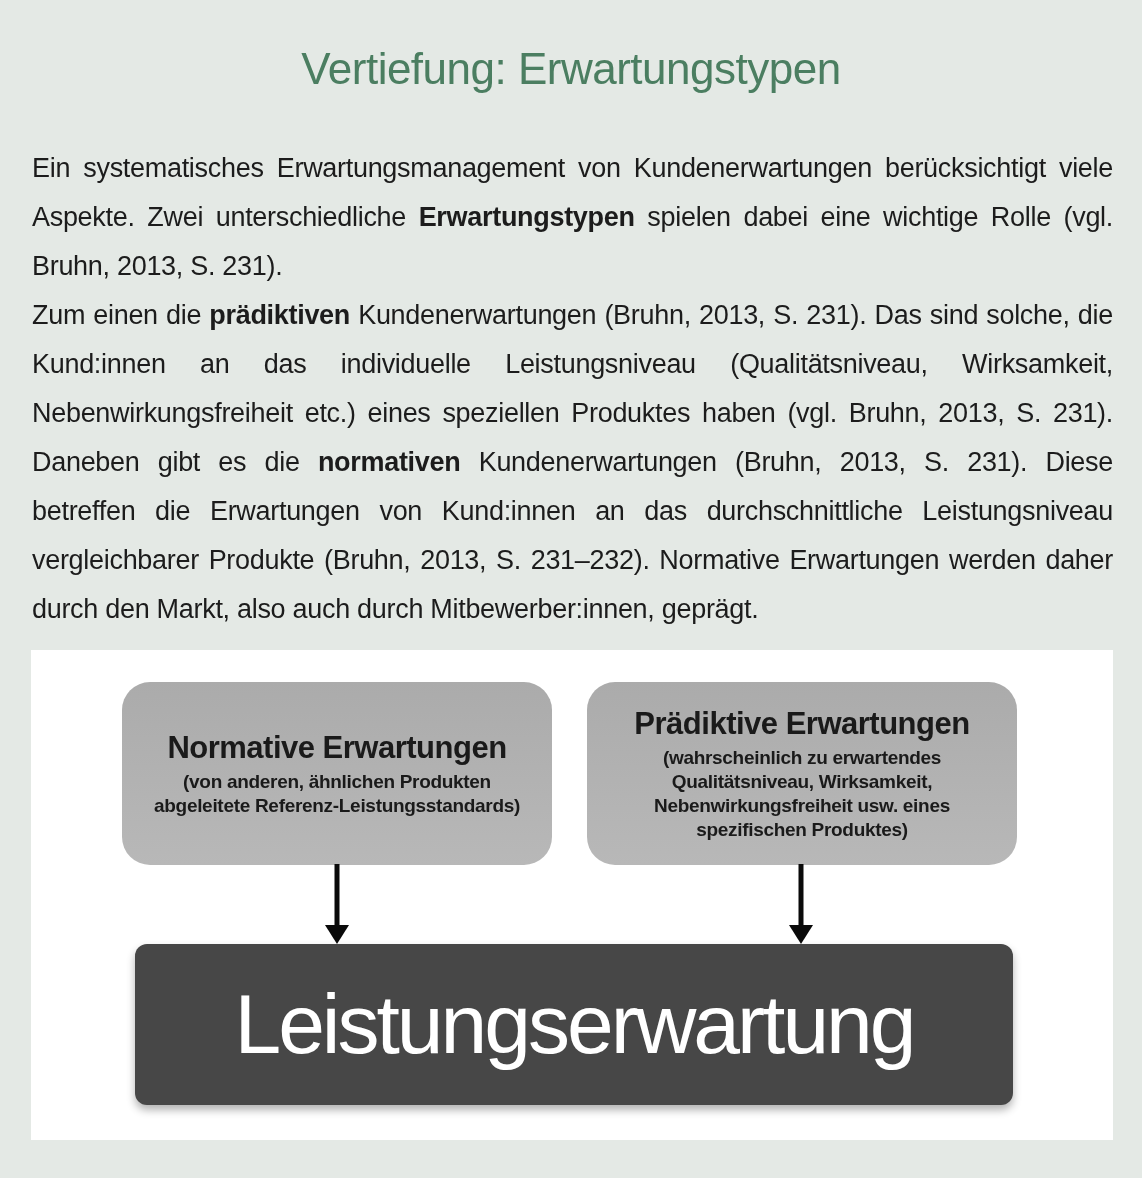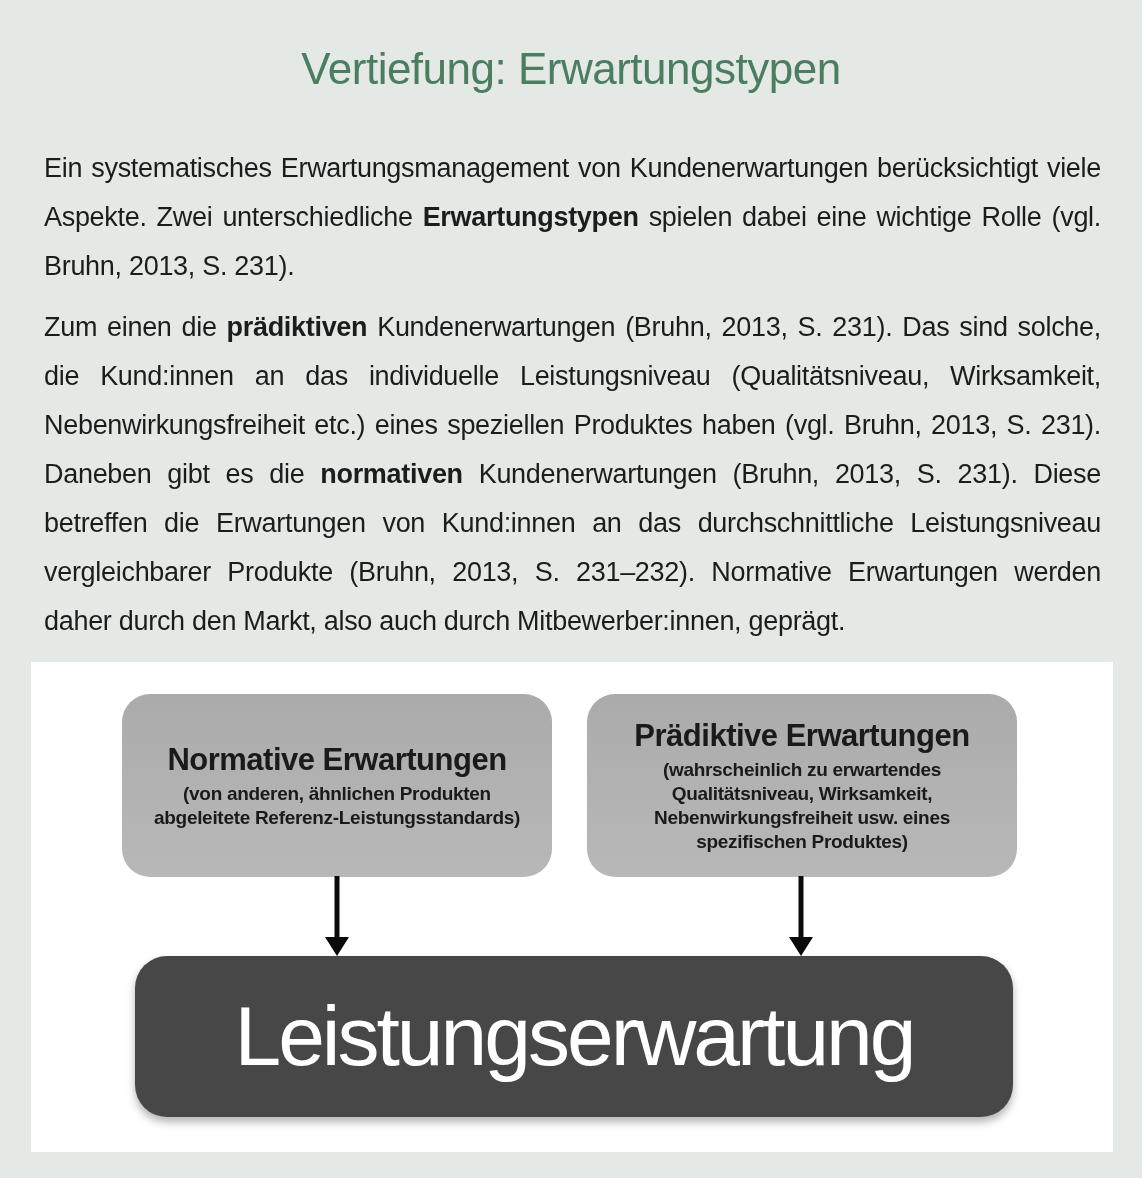--- a/index.html
+++ b/index.html
@@ -30,21 +30,21 @@
     letter-spacing:-0.5px;
     color:var(--title-green);
   }
   .article{
     margin:50px 29px 0 32px;
     font-size:27px;
     line-height:49px;
     letter-spacing:-0.3px;
     text-align:justify;
   }
-  .article p{margin:12px;}
+  .article p{margin:0;}
   .article .bold{font-weight:700;}
   .figure-panel{
     position:relative;
     margin:16px 29px 0 31px;
     width:1082px;height:490px;
     background:var(--panel-bg);
   }
   .gray-box{
     position:absolute;
     top:32px;width:430px;height:183px;
@@ -73,21 +73,21 @@
   .arrow .head{
     position:absolute;left:50%;transform:translateX(-50%);
     top:61px;width:0;height:0;
     border-left:12px solid transparent;
     border-right:12px solid transparent;
     border-top:19px solid var(--arrow);
   }
   .dark-box{
     position:absolute;left:104px;top:294px;width:878px;height:161px;
     background:var(--dark-box);
-    border-radius:32px;
+    border-radius:12px;
     box-shadow:0 5px 9px rgba(0,0,0,0.30);
     display:flex;align-items:center;justify-content:center;
   }
   .dark-box .dark-box-label{
     color:var(--dark-box-text);
     font-size:84px;
     font-weight:400;
     letter-spacing:-3px;
     white-space:nowrap;
   }

